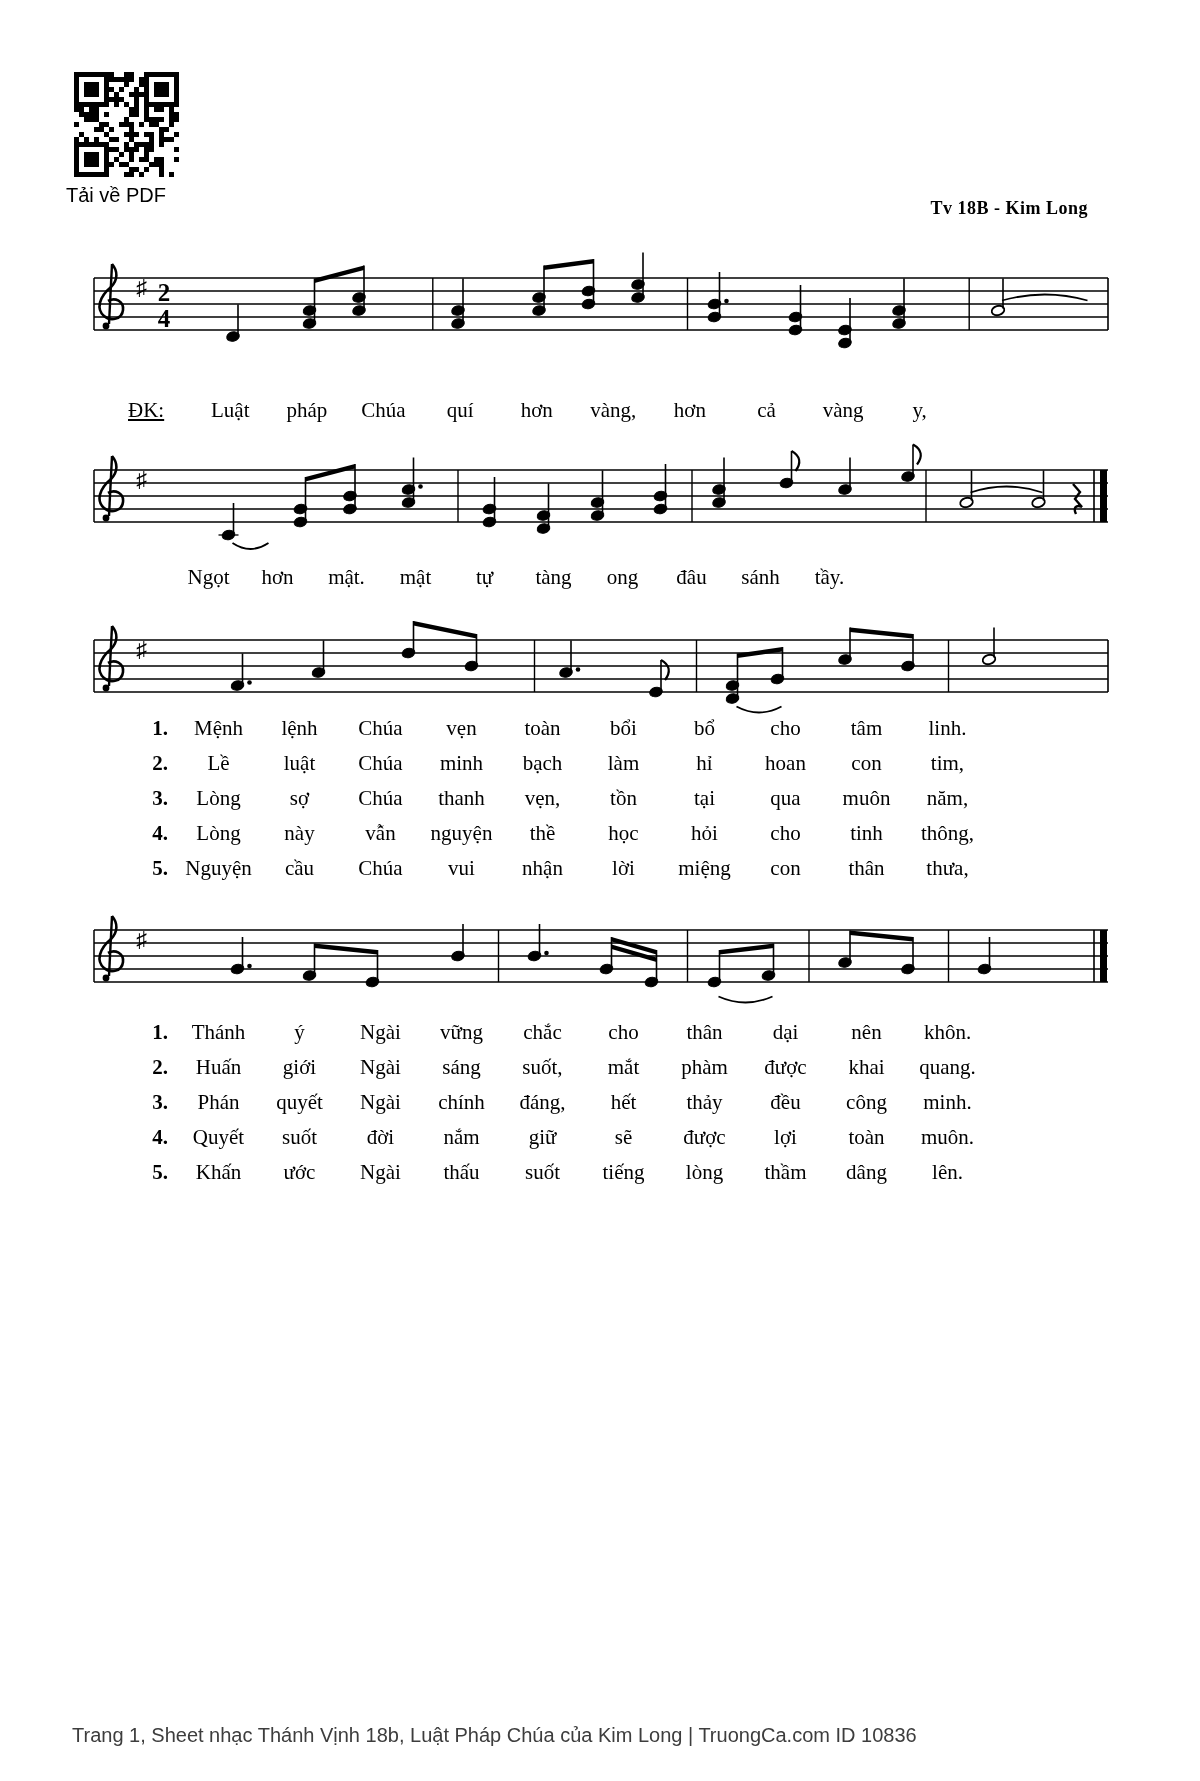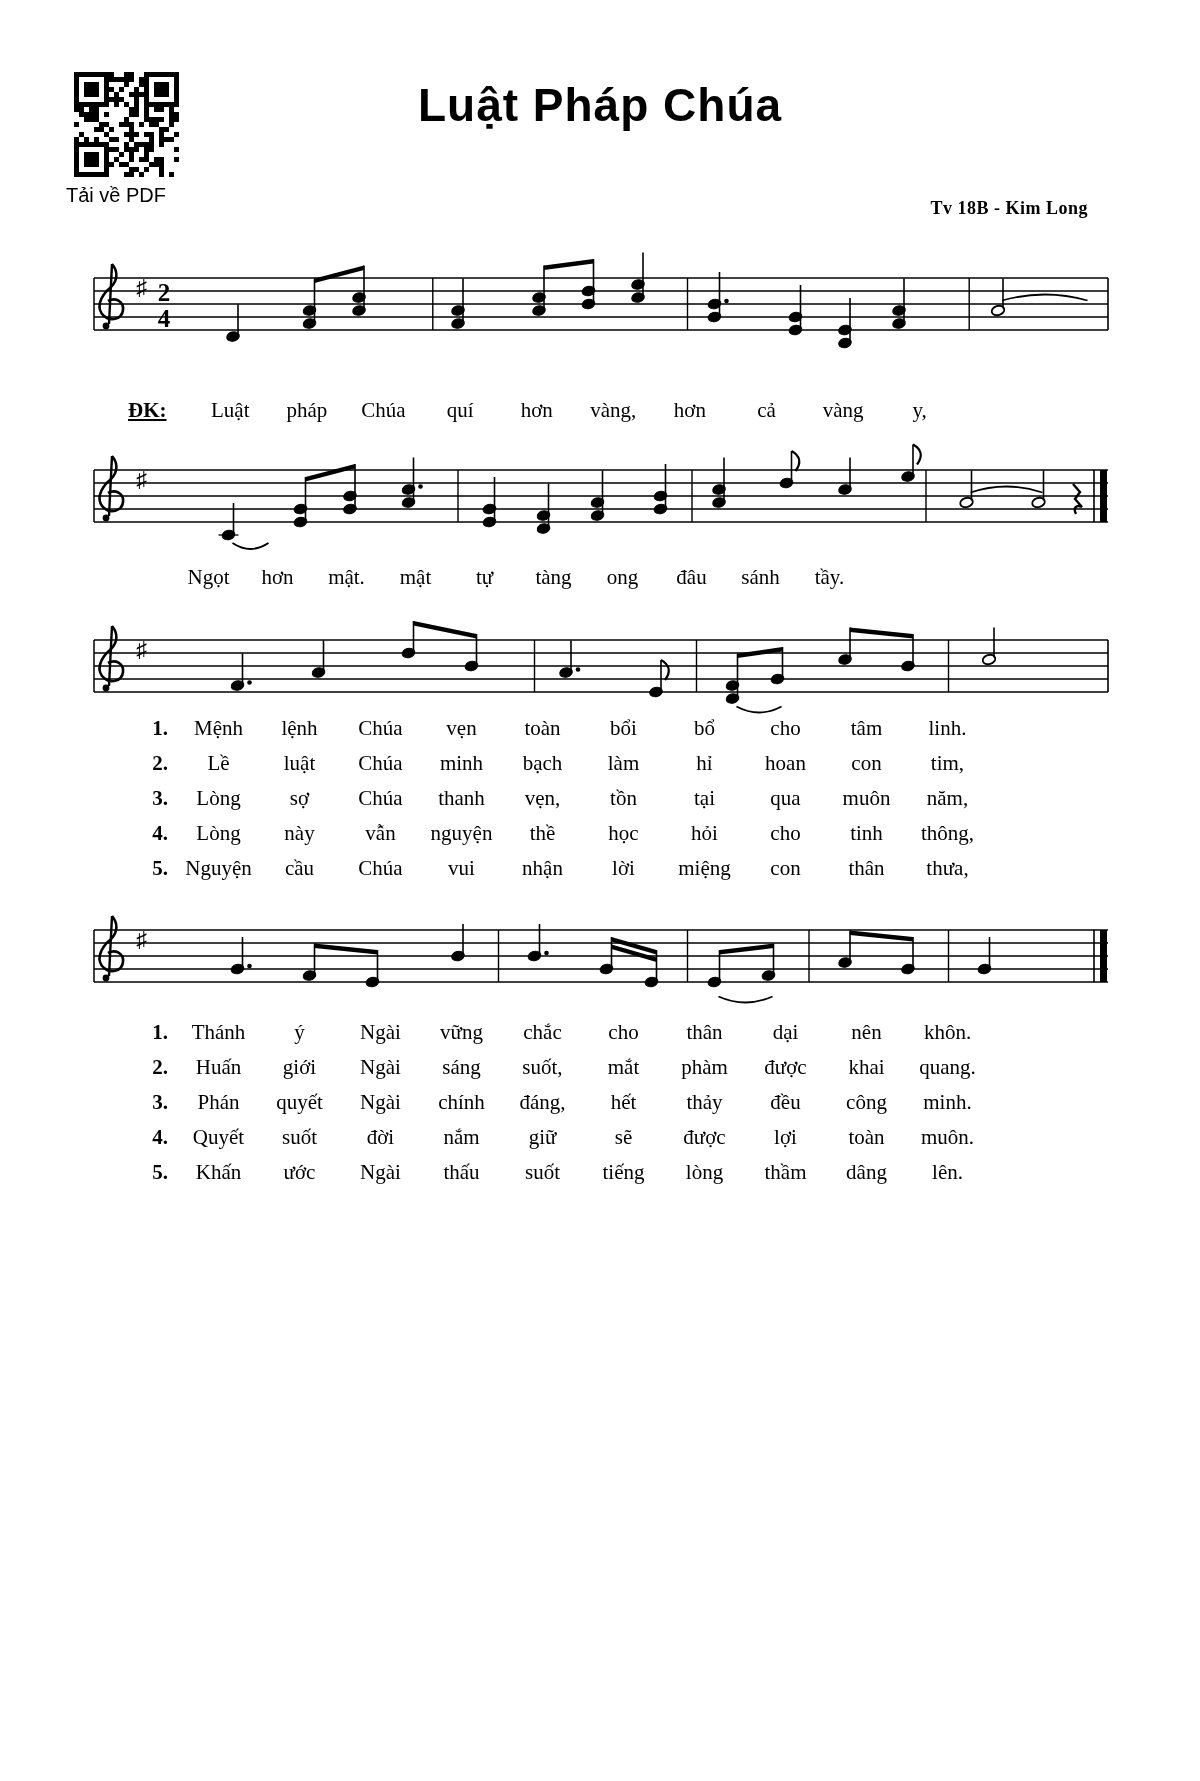--- a/index.html
+++ b/index.html
@@ -11,21 +11,21 @@
   .qr-label{font-family:"Liberation Sans",sans-serif;font-size:20px;}
   .credit{right:112px;text-align:center;font-weight:bold;font-size:18px;letter-spacing:.5px;}
   .lyr-row{display:grid;align-items:baseline;font-size:21px;}
   .refrain1{left:128px;width:830px;grid-template-columns:64px repeat(10,1fr);}
   .refrain2{left:174px;width:690px;grid-template-columns:repeat(10,1fr);}
   .verse-block{left:128px;width:860px;}
   .verse-row{display:grid;grid-template-columns:50px repeat(10,1fr);align-items:baseline;
              height:35px;font-size:21px;}
   .vnum{font-weight:bold;text-align:right;padding-right:10px;}
   .w{text-align:center;white-space:nowrap;}
-  .dk{font-weight:bold;text-decoration:underline;}
+  .dk{font-weight:normal;text-decoration:underline;}
   .copyright{width:100%;text-align:center;font-weight:bold;font-size:15px;}
   .footer{left:72px;font-family:"Liberation Sans",sans-serif;font-size:20px;color:#3d3d3d;}
   svg{display:block;}
 </style>
 </head>
 <body>
 
 <div id="page">
 
   <svg id="qr" class="abs" style="left:72px;top:70px" width="110" height="110">
@@ -253,21 +253,20 @@
       <rect x="27" y="102" width="5" height="5" fill="#000"></rect>
       <rect x="32" y="102" width="5" height="5" fill="#000"></rect>
       <rect x="52" y="102" width="5" height="5" fill="#000"></rect>
       <rect x="57" y="102" width="5" height="5" fill="#000"></rect>
       <rect x="67" y="102" width="5" height="5" fill="#000"></rect>
       <rect x="87" y="102" width="5" height="5" fill="#000"></rect>
       <rect x="97" y="102" width="5" height="5" fill="#000"></rect>
     </svg>
   <div class="abs qr-label" style="left:66px;top:184px">Tải về PDF</div>
 
-  <div class="abs title" style="top:78px">Luật Pháp Chúa</div>
   <div class="abs credit" style="top:198px">Tv 18B - Kim Long</div>
 
   <svg class="abs" style="left:88px;top:245px" width="1024" height="125">
       <line x1="6" y1="33" x2="1020" y2="33" stroke="#000" stroke-width="1.3"></line>
       <line x1="6" y1="46" x2="1020" y2="46" stroke="#000" stroke-width="1.3"></line>
       <line x1="6" y1="59" x2="1020" y2="59" stroke="#000" stroke-width="1.3"></line>
       <line x1="6" y1="72" x2="1020" y2="72" stroke="#000" stroke-width="1.3"></line>
       <line x1="6" y1="85" x2="1020" y2="85" stroke="#000" stroke-width="1.3"></line>
       <line x1="6" y1="33" x2="6" y2="85" stroke="#000" stroke-width="1.5"></line>
       <path d="M24 19 C30 26 30 35 23 42 C11 52 8 64 16 71 C23 77 34 74 35 65 C36 56 27 52 20 56" fill="none" stroke="#000" stroke-width="2.6"></path>
@@ -639,13 +638,14 @@
         <span class="w">suốt</span>
         <span class="w">tiếng</span>
         <span class="w">lòng</span>
         <span class="w">thầm</span>
         <span class="w">dâng</span>
         <span class="w">lên.</span>
       </div>
     </div>
 
 
+  <div class="abs footer" style="top:1724px">Trang 1, Sheet nhạc Thánh Vịnh 18b, Luật Pháp Chúa của Kim Long | TruongCa.com ID 10836</div>
 </div>
 
 </body></html>

